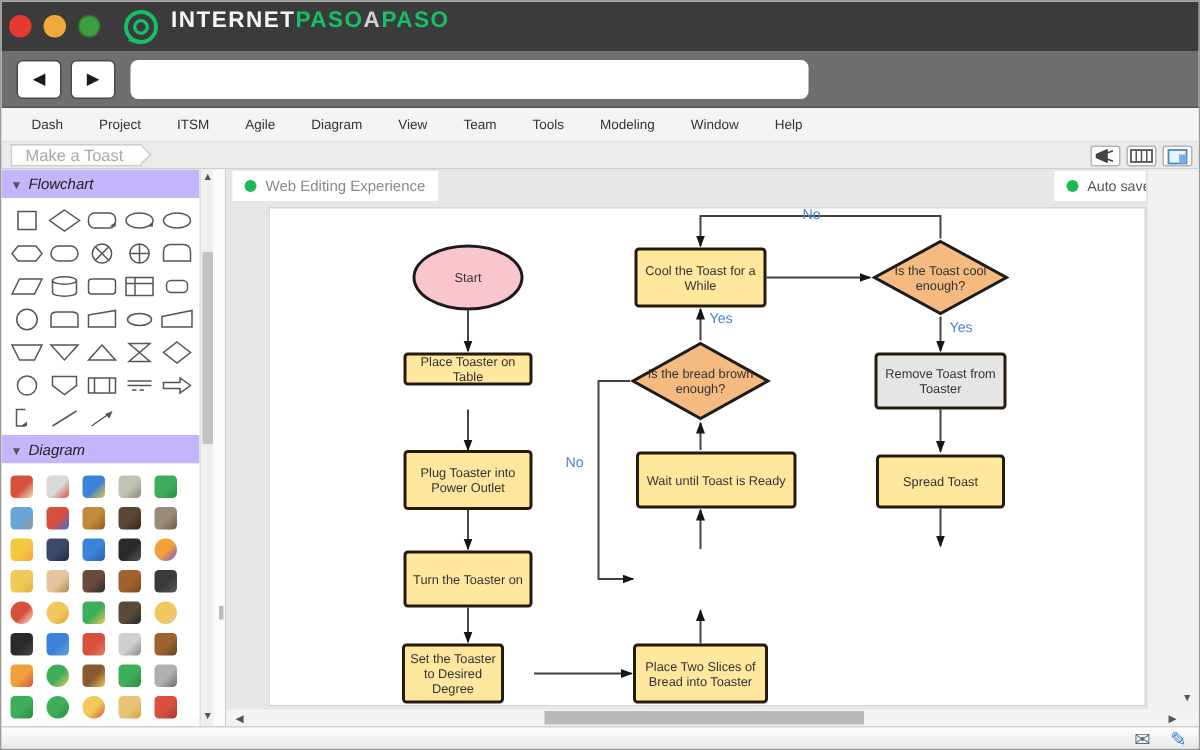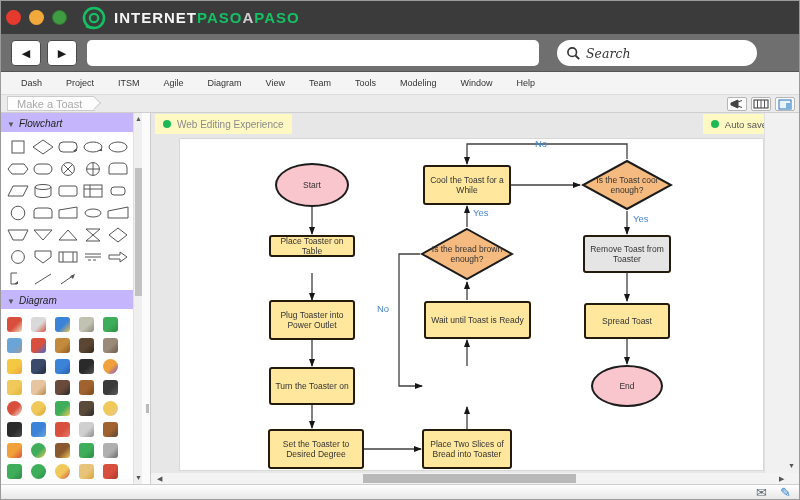--- a/index.html
+++ b/index.html
@@ -5,21 +5,21 @@
   * { margin:0; padding:0; box-sizing:border-box; }
   html,body { width:800px; height:500px; }
   body { font-family:"Liberation Sans", sans-serif; position:relative; width:800px; height:500px; background:#fff; border:1px solid #9a9a9a; overflow:hidden; }
 
   
   .titlebar { position:absolute; left:0; top:0; width:800px; height:33px; background:#3b3b3b; display:flex; align-items:center; }
   .dot { width:15px; height:15px; border-radius:50%; margin-left:8px; }
   .dot.red{ background:#e63a2e; margin-left:5px; }
   .dot.yel{ background:#f2a93b; }
   .dot.grn{ background:#3f9c43; border:1px solid #2e7a32; }
-  .brand { display:flex; align-items:center; margin-left:14px; }
+  .brand { display:flex; margin-left:14px; }
   .brand svg { margin-right:7px; }
   .brand-text { font-size:15px; font-weight:bold; letter-spacing:1px; }
   .bw { color:#f5f5f5; } .bg { color:#14c064; } .ba { color:#cfcfcf; }
 
   
   .toolbar { position:absolute; left:0; top:33px; width:800px; height:38px; background:#6f6f6f; border-bottom:1px solid #555; }
   .navbtn { position:absolute; top:6px; width:30px; height:26px; background:#fff; border:1px solid #4a4a4a; border-radius:4px; font-size:11px; color:#1a1a1a; text-align:center; line-height:24px; cursor:pointer; }
   .navbtn.back{ left:10px; } .navbtn.fwd{ left:46px; }
   .addressbar { position:absolute; left:86px; top:6px; width:452px; height:26px; background:#fff; border:none; border-radius:5px; padding:0 8px; font-size:12px; }
   .searchbox { position:absolute; left:556px; top:6px; width:200px; height:26px; background:#fff; border-radius:13px; display:flex; align-items:center; padding:0 9px; }
@@ -48,21 +48,21 @@
   .stencil-grid { display:grid; grid-template-columns:repeat(5,25px); padding:6px 0 2px 4px; row-gap:4px; background:#fff; }
   .stencil-cell { width:25px; height:18px; display:flex; align-items:center; justify-content:center; cursor:pointer; }
   .biz-grid { display:grid; grid-template-columns:repeat(5,24px); padding:8px 0 0 6px; row-gap:6px; background:#fff; }
   .biz-icon { width:15px; height:15px; border-radius:3px; cursor:pointer; }
   .side-scroll { position:absolute; left:132px; top:0; width:9px; height:371px; background:#efefef; border-left:1px solid #e0e0e0; }
   .side-thumb { position:absolute; left:1px; top:55px; width:7px; height:128px; background:#c2c2c2; }
   .scroll-arrow { position:absolute; font-size:7px; color:#555; }
 
   
   .canvas { position:absolute; left:150px; top:0; width:650px; height:371px; background:#e7e7e7; }
-  .badge { position:absolute; background:#fef9c3; display:flex; align-items:center; padding:0 8px; height:20px; font-size:10px; color:#8a8a8a; }
+  .badge { position:absolute; background:#ffffff; display:flex; align-items:center; padding:0 8px; height:20px; font-size:10px; color:#8a8a8a; }
   .badge .gdot { width:8px; height:8px; border-radius:50%; background:#1db954; margin-right:6px; }
   .badge.left { left:4px; top:1px; }
   .badge.right { right:8px; top:1px; color:#555; font-size:9.5px; }
   .vgutter { position:absolute; right:0; top:0; width:37px; height:360px; background:#f1f1f1; border-left:1px solid #e0e0e0; }
   .vthumb { position:absolute; left:486px; top:100px; width:9px; height:83px; background:#c6c6c6; border-radius:4px; }
   .htrack { position:absolute; left:0; top:360px; width:650px; height:11px; background:#f3f3f3; }
   .hthumb { position:absolute; left:212px; top:361px; width:213px; height:9px; background:#b9b9b9; }
 
   
   .page { position:absolute; left:28px; top:25px; width:585px; height:333px; background:#fff; border:1px solid #d8d8d8; }
@@ -95,27 +95,20 @@
       <path d="M5,21 Q9,23 13,23" fill="none" stroke="#14c064" stroke-width="2.6"></path>
     </svg>
     <span class="brand-text"><span class="bw">INTERNET</span><span class="bg">PASO</span><span class="ba">A</span><span class="bg">PASO</span></span>
   </div>
 </div>
 
 <div class="toolbar">
   <div class="navbtn back">◀</div>
   <div class="navbtn fwd">▶</div>
   <input class="addressbar" value="" style="">
-  <div class="searchbox">
-    <svg width="15" height="15" viewBox="0 0 15 15" style="margin-right:5px;">
-      <circle cx="6.2" cy="6.2" r="4.3" fill="none" stroke="#333" stroke-width="1.6"></circle>
-      <line x1="9.5" y1="9.5" x2="13.2" y2="13.2" stroke="#333" stroke-width="1.8"></line>
-    </svg>
-    <input placeholder="Search" style="">
-  </div>
 </div>
 
 <div class="menubar" id="menubar">
     <span>Dash</span>
     <span>Project</span>
     <span>ITSM</span>
     <span>Agile</span>
     <span>Diagram</span>
     <span>View</span>
     <span>Team</span>
@@ -427,39 +420,38 @@
             <polyline points="447,20 447,5 287,5 287,25" fill="none" stroke="#404040" stroke-width="1.3" marker-end="url(#arr)"></polyline>
             <polyline points="447,72 447,95" fill="none" stroke="#404040" stroke-width="1.3" marker-end="url(#arr)"></polyline>
             <polyline points="447,134 447,162" fill="none" stroke="#404040" stroke-width="1.3" marker-end="url(#arr)"></polyline>
             <polyline points="447,200 447,225" fill="none" stroke="#404040" stroke-width="1.3" marker-end="url(#arr)"></polyline>
           </g>
       </svg>
     <div class="node ellipse" style="left: 95px; top: 24px; width: 74px; height: 44px; background: rgb(249, 198, 205);">Start</div>
         <div class="node rect" style="left: 89px; top: 96px; width: 86px; height: 22px; background: rgb(255, 231, 158);">Place Toaster on Table</div>
         <div class="node rect" style="left: 89px; top: 161px; width: 86px; height: 40px; background: rgb(255, 231, 158);">Plug Toaster into Power Outlet</div>
         <div class="node rect" style="left: 89px; top: 228px; width: 86px; height: 38px; background: rgb(255, 231, 158);">Turn the Toaster on</div>
-        <div class="node rect" style="left: 88px; top: 290px; width: 96px; height: 40px; background: rgb(255, 231, 158);">Set the Toaster to Desired Degree</div>
+        <div class="node rect" style="left: 88px; top: 290px; width: 68px; height: 40px; background: rgb(255, 231, 158);">Set the Toaster to Desired Degree</div>
         <div class="node rect" style="left: 242px; top: 290px; width: 90px; height: 40px; background: rgb(255, 231, 158);">Place Two Slices of Bread into Toaster</div>
         <div class="node rect" style="left: 244px; top: 162px; width: 107px; height: 38px; background: rgb(255, 231, 158);">Wait until Toast is Ready</div>
         <div class="node diamond" style="left: 240px; top: 88px; width: 94px; height: 54px;">
           <svg width="94" height="54" viewBox="0 0 94 54" style="position:absolute;left:0;top:0;">
       <polygon points="47,2 92,27 47,52 2,27" fill="#f4ba80" stroke="#1c1c1c" stroke-width="2"></polygon>
           </svg>
       <span class="dlabel">Is the bread brown enough?</span>
         </div>
         <div class="node rect" style="left: 243px; top: 26px; width: 88px; height: 40px; background: rgb(255, 231, 158);">Cool the Toast for a While</div>
         <div class="node diamond" style="left: 401px; top: 20px; width: 92px; height: 52px;">
           <svg width="92" height="52" viewBox="0 0 92 52" style="position:absolute;left:0;top:0;">
       <polygon points="46,2 90,26 46,50 2,26" fill="#f4ba80" stroke="#1c1c1c" stroke-width="2"></polygon>
           </svg>
       <span class="dlabel">Is the Toast cool enough?</span>
         </div>
         <div class="node rect" style="left: 403px; top: 96px; width: 88px; height: 38px; background: #e5e5e5;">Remove Toast from Toaster</div>
         <div class="node rect" style="left: 404px; top: 164px; width: 86px; height: 36px; background: rgb(255, 231, 158);">Spread Toast</div>
-        <div class="node ellipse" style="left: 411px; top: 226px; width: 72px; height: 42px; background: rgb(249, 198, 205);">End</div>
         <span class="edge-label" style="left: 293px; top: 68px; color: rgb(74, 134, 200);">Yes</span>
         <span class="edge-label" style="left: 197px; top: 164px; color: rgb(74, 134, 200);">No</span>
         <span class="edge-label" style="left: 355px; top: -1px; color: rgb(74, 134, 200);">No</span>
         <span class="edge-label" style="left: 453px; top: 74px; color: rgb(74, 134, 200);">Yes</span>
       </div>
 
     <div class="htrack">
       <span class="scroll-arrow" style="left:6px; top:2px;">◀</span>
       <span class="scroll-arrow" style="left:628px; top:2px;">▶</span>
     </div>

